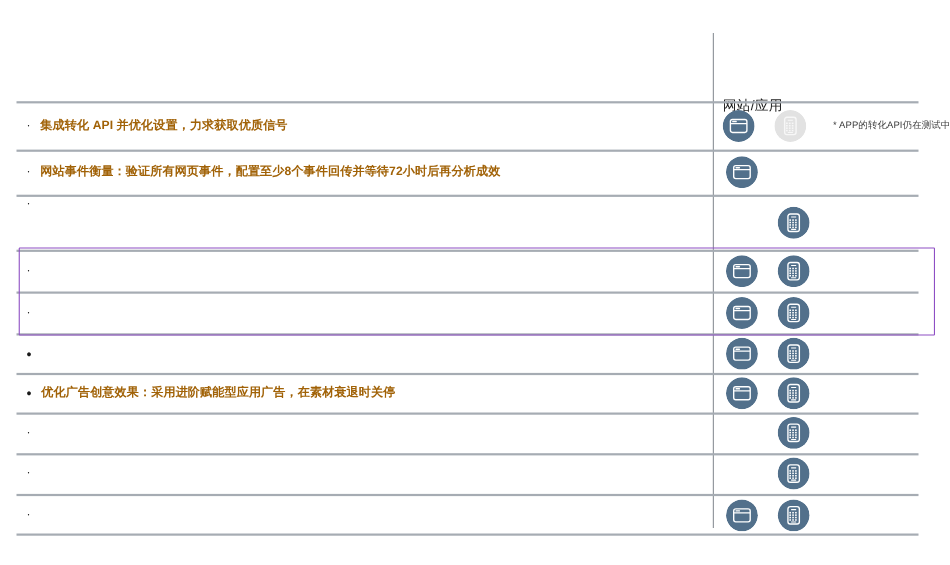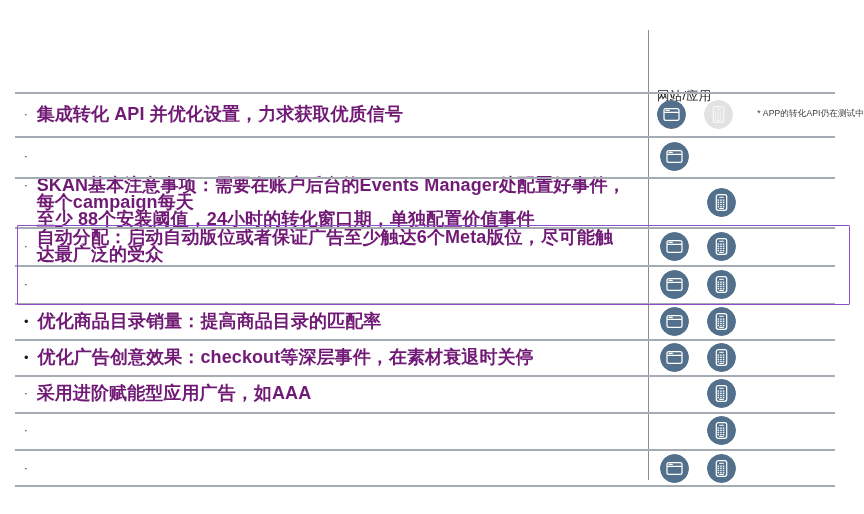--- a/index.html
+++ b/index.html
@@ -95,24 +95,24 @@
     gap: 9px;
   }
   .bullet {
     flex: 0 0 auto;
     font-size: 11px;
     line-height: 17px;
     color: #1a1a1a;
     transform: translateY(0px);
   }
   .row-label {
-    font-size: 18px;
+    font-size: 11px;
     font-weight: 700;
     line-height: 17px;
-    color: #701a75;
+    color: #a16207;
     letter-spacing: 0.1px;
     white-space: pre-line;
   }
   .row.bullet-round .bullet {
     font-size: 13px;
   }
 
   
   .row-icons {
     flex: 1 1 auto;
@@ -198,40 +198,39 @@
               <rect x="15.8" y="18" width="1.5" height="1.4" fill="#f7f7f7"></rect>
               <line x1="12.2" y1="20.5" x2="16.8" y2="20.5" stroke="#f7f7f7" stroke-width="1"></line>
             </svg>
           </span>
           <span class="note">* APP的转化API仍在测试中</span>
         </div>
       </div>
       <div class="row" style="height: 41px;">
         <div class="row-text" style="align-items: center; height: 100%;">
           <span class="bullet">·</span>
+          <span class="row-label">网站事件衡量：验证所有网页事件，配置至少8个事件回传并等待72小时后再分析成效</span>
         </div>
         <div class="row-icons">
           <span class="icon-slot">
             <svg class="ico" viewBox="0 0 29 29" xmlns="http://www.w3.org/2000/svg">
               <circle cx="14.5" cy="14.5" r="14.5" fill="#52708b"></circle>
               <rect x="7" y="8.6" width="15" height="11.8" rx="1.9" ry="1.9" fill="none" stroke="#ffffff" stroke-width="1.25"></rect>
               <line x1="7" y1="12.3" x2="22" y2="12.3" stroke="#ffffff" stroke-width="1.15"></line>
               <rect x="8.6" y="9.8" width="4.2" height="1.3" rx="0.5" fill="#ffffff"></rect>
             </svg>
           </span>
           <span class="icon-slot">
             <span class="ico empty"></span>
           </span>
         </div>
       </div>
       <div class="row" style="height: 50px;">
         <div class="row-text" style="align-items: flex-start; height: 100%;">
           <span class="bullet">·</span>
-          <span class="row-label">SKAN基本注意事项：需要在账户后台的Events Manager处配置好事件，每个campaign每天
-至少 88个安装阈值，24小时的转化窗口期，单独配置价值事件</span>
         </div>
         <div class="row-icons">
           <span class="icon-slot">
             <span class="ico empty"></span>
           </span>
           <span class="icon-slot">
             <svg class="ico" viewBox="0 0 29 29" xmlns="http://www.w3.org/2000/svg">
               <circle cx="14.5" cy="14.5" r="14.5" fill="#52708b"></circle>
               <rect x="9.3" y="6.6" width="10.4" height="15.8" rx="2.1" ry="2.1" fill="none" stroke="#ffffff" stroke-width="1.25"></rect>
               <line x1="12.2" y1="9.3" x2="16.8" y2="9.3" stroke="#ffffff" stroke-width="1"></line>
@@ -248,21 +247,20 @@
               <rect x="13.2" y="18" width="1.5" height="1.4" fill="#ffffff"></rect>
               <rect x="15.8" y="18" width="1.5" height="1.4" fill="#ffffff"></rect>
               <line x1="12.2" y1="20.5" x2="16.8" y2="20.5" stroke="#ffffff" stroke-width="1"></line>
             </svg>
           </span>
         </div>
       </div>
       <div class="row" style="height: 38px;">
         <div class="row-text" style="align-items: center; height: 100%;">
           <span class="bullet">·</span>
-          <span class="row-label">自动分配：启动自动版位或者保证广告至少触达6个Meta版位，尽可能触达最广泛的受众</span>
         </div>
         <div class="row-icons">
           <span class="icon-slot">
             <svg class="ico" viewBox="0 0 29 29" xmlns="http://www.w3.org/2000/svg">
               <circle cx="14.5" cy="14.5" r="14.5" fill="#52708b"></circle>
               <rect x="7" y="8.6" width="15" height="11.8" rx="1.9" ry="1.9" fill="none" stroke="#ffffff" stroke-width="1.25"></rect>
               <line x1="7" y1="12.3" x2="22" y2="12.3" stroke="#ffffff" stroke-width="1.15"></line>
               <rect x="8.6" y="9.8" width="4.2" height="1.3" rx="0.5" fill="#ffffff"></rect>
             </svg>
           </span>
@@ -319,21 +317,20 @@
               <rect x="13.2" y="18" width="1.5" height="1.4" fill="#ffffff"></rect>
               <rect x="15.8" y="18" width="1.5" height="1.4" fill="#ffffff"></rect>
               <line x1="12.2" y1="20.5" x2="16.8" y2="20.5" stroke="#ffffff" stroke-width="1"></line>
             </svg>
           </span>
         </div>
       </div>
       <div class="row bullet-round" style="height: 36px;">
         <div class="row-text" style="align-items: center; height: 100%;">
           <span class="bullet">•</span>
-          <span class="row-label">优化商品目录销量：提高商品目录的匹配率</span>
         </div>
         <div class="row-icons">
           <span class="icon-slot">
             <svg class="ico" viewBox="0 0 29 29" xmlns="http://www.w3.org/2000/svg">
               <circle cx="14.5" cy="14.5" r="14.5" fill="#52708b"></circle>
               <rect x="7" y="8.6" width="15" height="11.8" rx="1.9" ry="1.9" fill="none" stroke="#ffffff" stroke-width="1.25"></rect>
               <line x1="7" y1="12.3" x2="22" y2="12.3" stroke="#ffffff" stroke-width="1.15"></line>
               <rect x="8.6" y="9.8" width="4.2" height="1.3" rx="0.5" fill="#ffffff"></rect>
             </svg>
           </span>
@@ -355,21 +352,21 @@
               <rect x="13.2" y="18" width="1.5" height="1.4" fill="#ffffff"></rect>
               <rect x="15.8" y="18" width="1.5" height="1.4" fill="#ffffff"></rect>
               <line x1="12.2" y1="20.5" x2="16.8" y2="20.5" stroke="#ffffff" stroke-width="1"></line>
             </svg>
           </span>
         </div>
       </div>
       <div class="row bullet-round" style="height: 36px;">
         <div class="row-text" style="align-items: center; height: 100%;">
           <span class="bullet">•</span>
-          <span class="row-label">优化广告创意效果：checkout等深层事件，在素材衰退时关停</span>
+          <span class="row-label">优化广告创意效果：采用进阶赋能型应用广告，在素材衰退时关停</span>
         </div>
         <div class="row-icons">
           <span class="icon-slot">
             <svg class="ico" viewBox="0 0 29 29" xmlns="http://www.w3.org/2000/svg">
               <circle cx="14.5" cy="14.5" r="14.5" fill="#52708b"></circle>
               <rect x="7" y="8.6" width="15" height="11.8" rx="1.9" ry="1.9" fill="none" stroke="#ffffff" stroke-width="1.25"></rect>
               <line x1="7" y1="12.3" x2="22" y2="12.3" stroke="#ffffff" stroke-width="1.15"></line>
               <rect x="8.6" y="9.8" width="4.2" height="1.3" rx="0.5" fill="#ffffff"></rect>
             </svg>
           </span>
@@ -391,21 +388,20 @@
               <rect x="13.2" y="18" width="1.5" height="1.4" fill="#ffffff"></rect>
               <rect x="15.8" y="18" width="1.5" height="1.4" fill="#ffffff"></rect>
               <line x1="12.2" y1="20.5" x2="16.8" y2="20.5" stroke="#ffffff" stroke-width="1"></line>
             </svg>
           </span>
         </div>
       </div>
       <div class="row" style="height: 37px;">
         <div class="row-text" style="align-items: center; height: 100%;">
           <span class="bullet">·</span>
-          <span class="row-label">采用进阶赋能型应用广告，如AAA</span>
         </div>
         <div class="row-icons">
           <span class="icon-slot">
             <span class="ico empty"></span>
           </span>
           <span class="icon-slot">
             <svg class="ico" viewBox="0 0 29 29" xmlns="http://www.w3.org/2000/svg">
               <circle cx="14.5" cy="14.5" r="14.5" fill="#52708b"></circle>
               <rect x="9.3" y="6.6" width="10.4" height="15.8" rx="2.1" ry="2.1" fill="none" stroke="#ffffff" stroke-width="1.25"></rect>
               <line x1="12.2" y1="9.3" x2="16.8" y2="9.3" stroke="#ffffff" stroke-width="1"></line>

